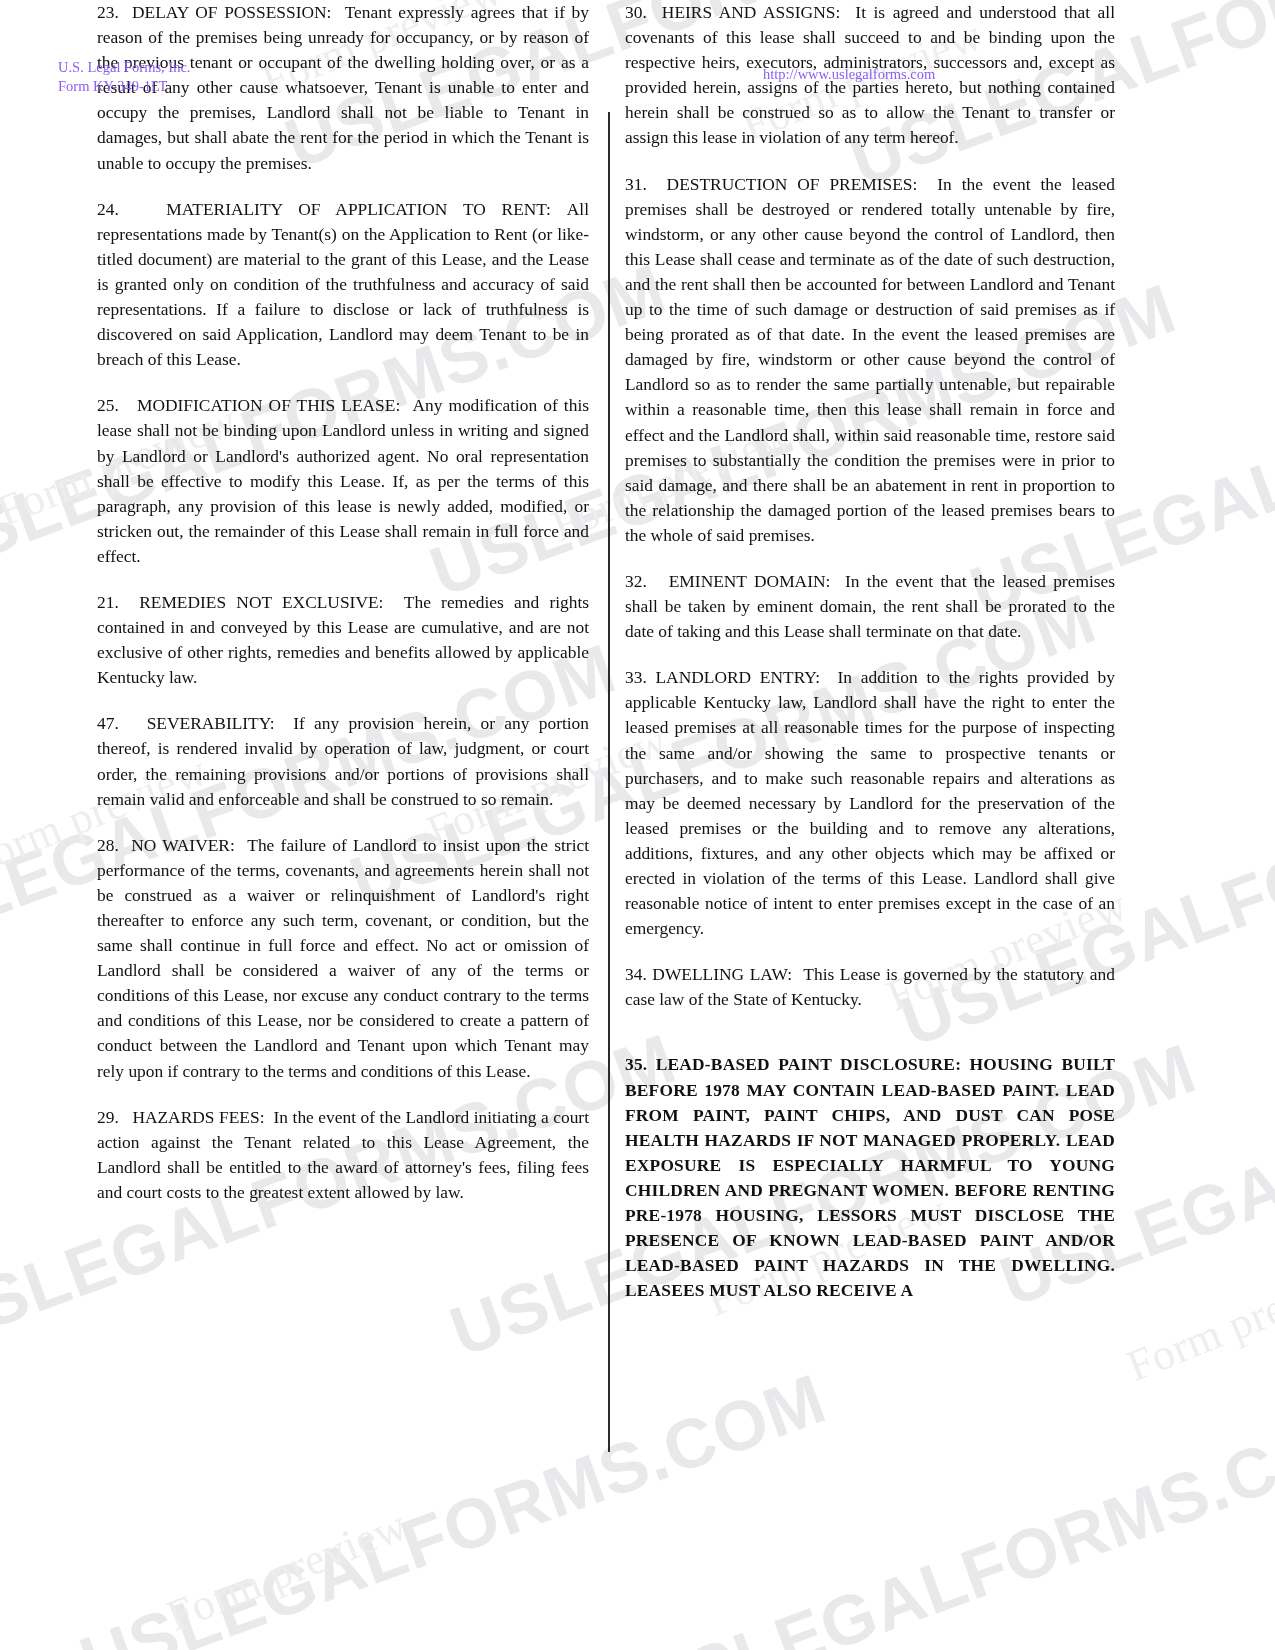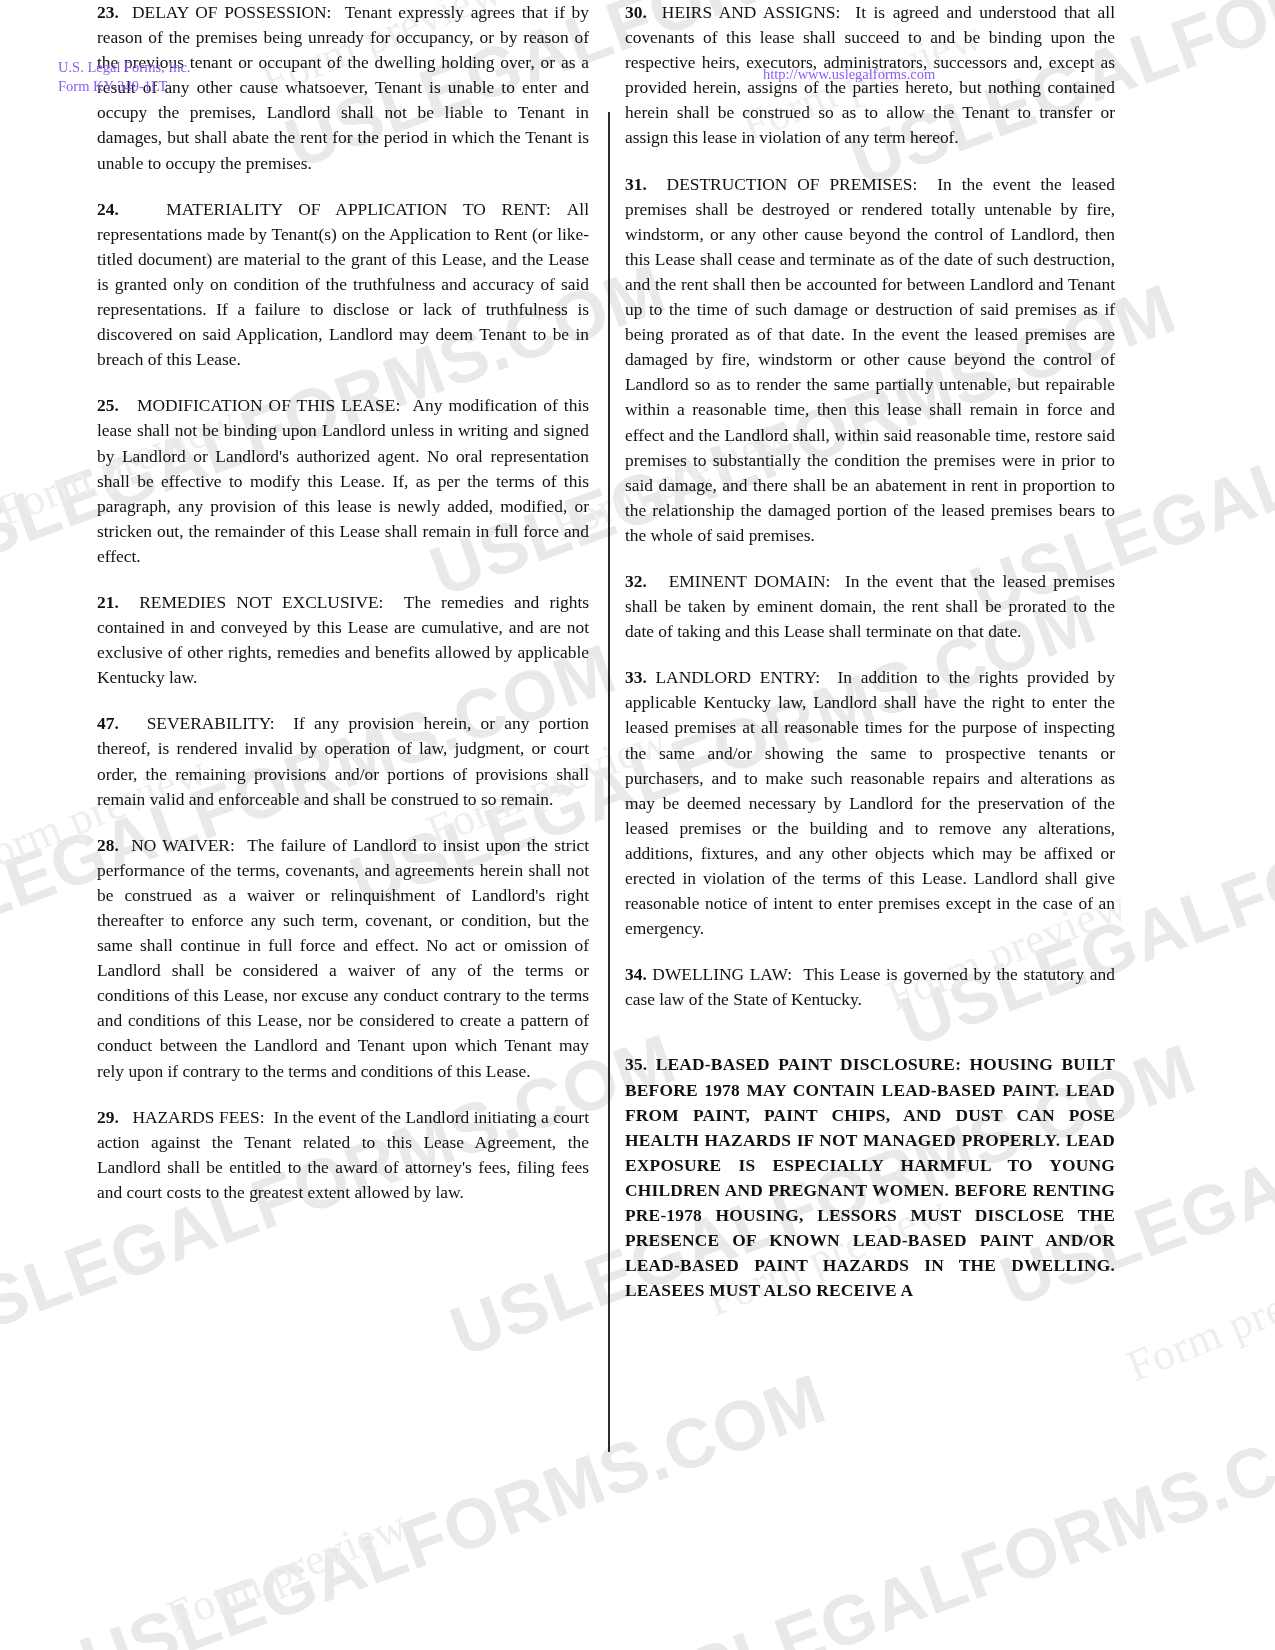--- a/index.html
+++ b/index.html
@@ -88,21 +88,21 @@
     z-index: 3;
   }
 
   p.clause {
     margin: 0 0 21px 0;
     text-align: justify;
     text-justify: inter-word;
     hyphens: none;
   }
   p.clause:last-child { margin-bottom: 0; }
-  .num { font-weight: 700; }
+  .num { font-weight: 400; }
   .ttl { font-weight: 400; }
   p.allcaps {
     font-weight: 700;
     text-align: justify;
     letter-spacing: 0.2px;
     margin-top: 40px;
   }
 </style>
 </head>
 <body>

